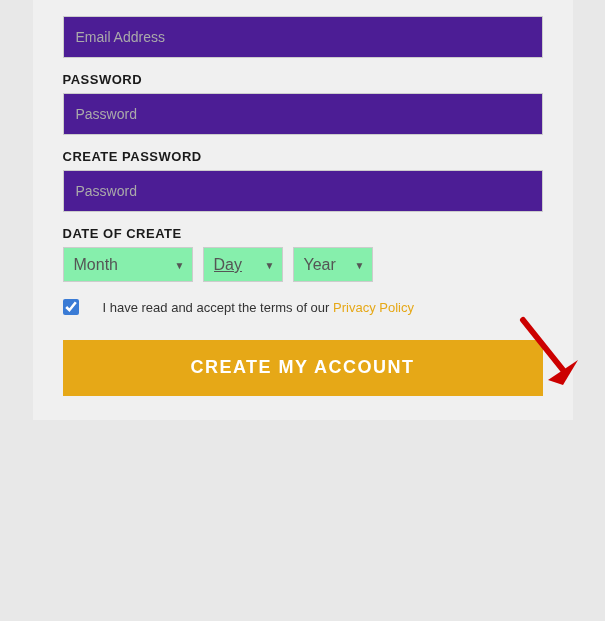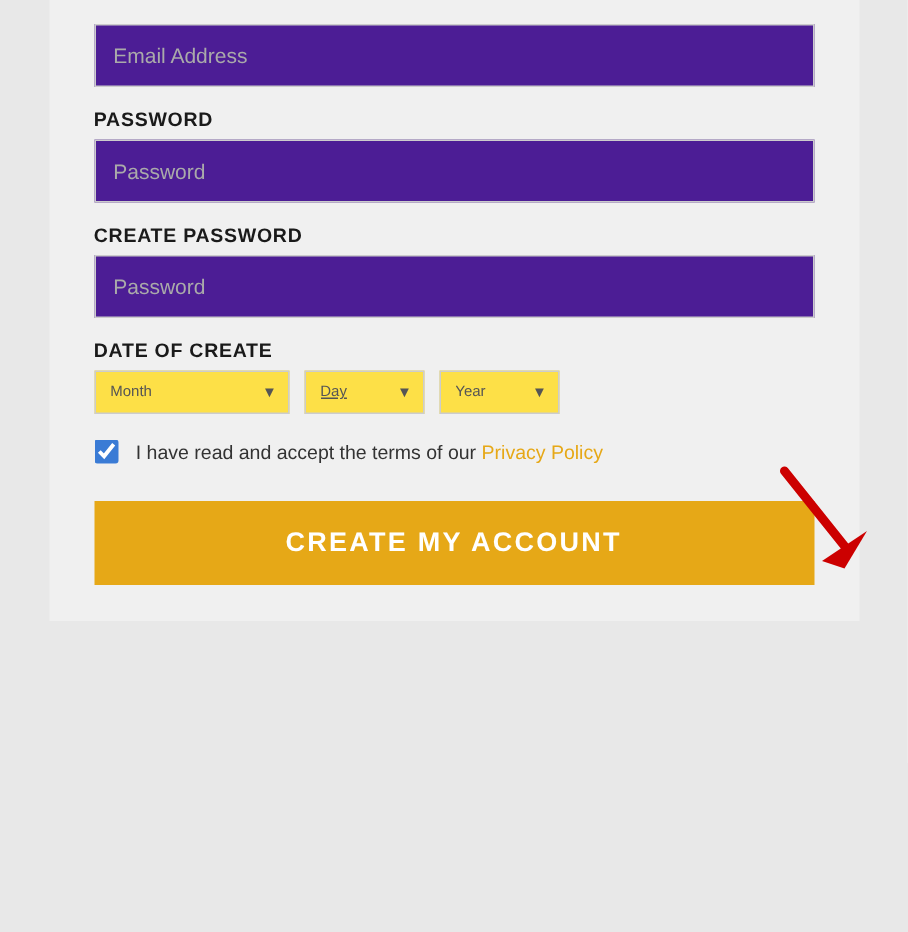--- a/index.html
+++ b/index.html
@@ -56,24 +56,24 @@
     }
 
     .date-select-wrapper {
       position: relative;
       display: inline-block;
     }
 
     .date-select {
       appearance: none;
       -webkit-appearance: none;
-      background-color: #fde047;
+      background-color: #86efac;
       border: 1px solid #cccccc;
       padding: 8px 30px 8px 10px;
-      font-size: 10px;
+      font-size: 16px;
       color: #555555;
       cursor: pointer;
       outline: none;
     }
 
     .date-select-wrapper::after {
       content: '▼';
       font-size: 10px;
       color: #555555;
       position: absolute;
@@ -92,21 +92,21 @@
       text-decoration: underline;
     }
 
     .select-year {
       width: 80px;
     }
 
     .checkbox-row {
       display: flex;
       align-items: flex-start;
-      gap: 12px;
+      gap: 24px;
       margin-top: 16px;
     }
 
     .checkbox-row input[type="checkbox"] {
       width: 16px;
       height: 16px;
       margin-top: 1px;
       flex-shrink: 0;
       cursor: pointer;
       accent-color: #3a7bd5;

